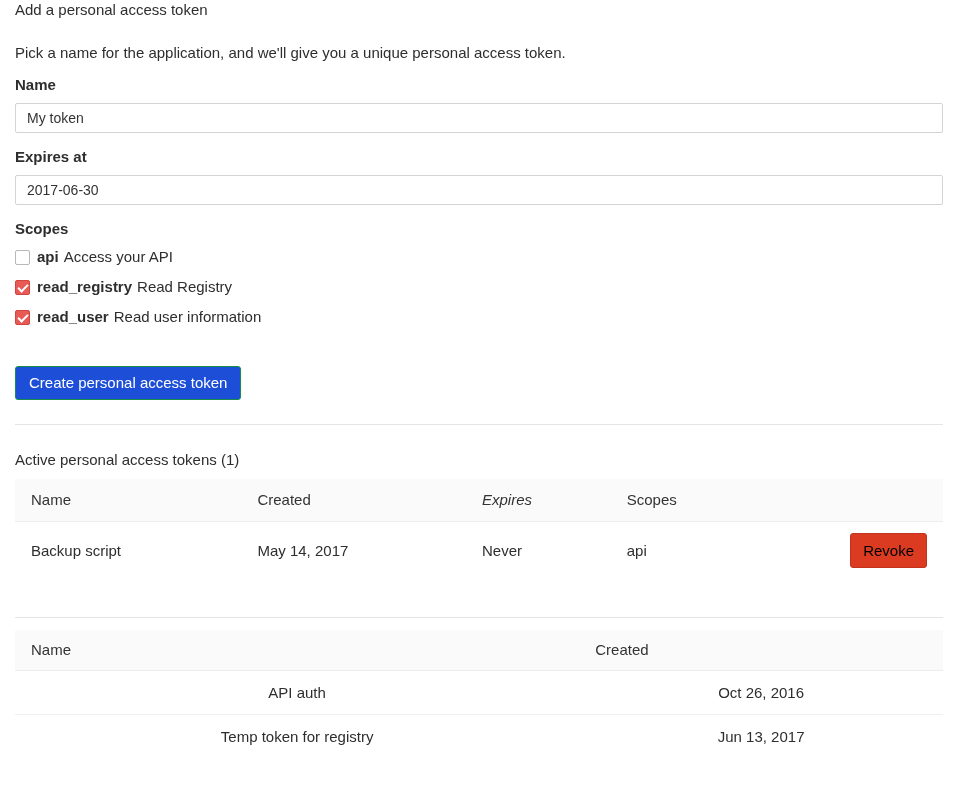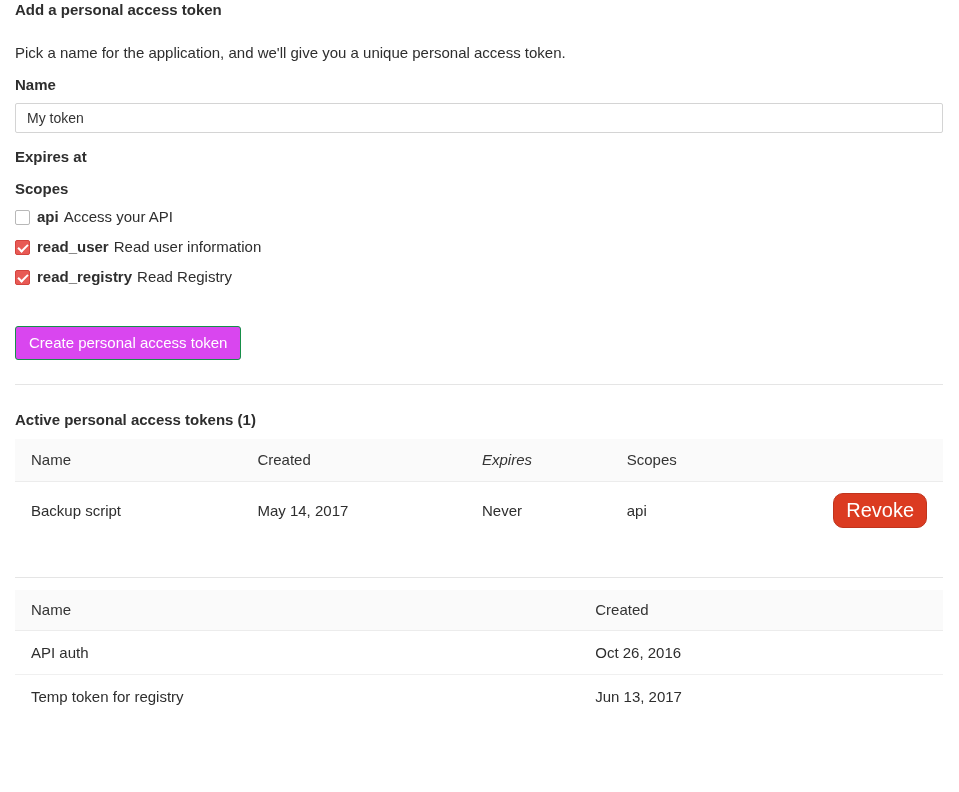--- a/index.html
+++ b/index.html
@@ -6,21 +6,21 @@
   html, body { margin: 0; padding: 0; background: #fff; }
   body {
     width: 959px; height: 792px;
     font-family: "Liberation Sans", sans-serif;
     font-size: 15px; color: #2e2e2e;
     overflow: hidden;
   }
   .container { padding: 0 16px 0 15px; }
 
   .section-title {
-    font-size: 15px; font-weight: bold; line-height: 16px;
+    font-size: 15px; font-weight: normal; line-height: 16px;
     margin: 0; color: #2e2e2e;
   }
   .first-title { margin-top: 2px; }
   .page-desc { margin: 26px 0 0; line-height: 17px; }
 
   .field-label {
     display: block; font-weight: bold; margin: 16px 0 0;
     line-height: 16px;
   }
   .field-label.spaced { }
@@ -52,21 +52,21 @@
     content: ""; position: absolute;
     left: 2px; top: 3px; width: 8px; height: 4px;
     border-left: 2px solid #fff; border-bottom: 2px solid #fff;
     transform: rotate(-45deg);
   }
   .scope-name { font-weight: bold; margin-right: 5px; }
 
   .btn-green {
     display: inline-block; margin-top: 27px;
     padding: 7px 13px;
-    background: #d946ef; border: 1px solid #168f48; border-radius: 3px;
+    background: #1d4ed8; border: 1px solid #168f48; border-radius: 3px;
     color: #fff; font-family: "Liberation Sans", sans-serif;
     font-size: 15px; line-height: 18px; cursor: pointer;
   }
 
   hr.divider {
     border: 0; border-top: 1px solid #e5e5e5;
     margin: 24px 0 0;
   }
   hr.divider2 { margin-top: 38px; }
 
@@ -81,70 +81,71 @@
   table.tokens thead th {
     background: #fafafa; text-align: left; font-weight: normal;
     color: #333; padding: 13px 16px; line-height: 16px;
     border-bottom: 1px solid #ececec;
   }
   table.tokens.inactive-table thead th { padding: 12px 16px; }
   table.tokens td {
     padding: 11px 16px; line-height: 17px; vertical-align: middle;
   }
   table.tokens.inactive-table td {
-    padding: 13px 16px; border-top: 1px solid #f0f0f0;
+    padding: 13px 16px; border-top: 1px solid #f0f0f0; text-align: center;
   }
   table.tokens.inactive-table tbody tr:first-child td { border-top: none; }
 
   .col-name { width: 24.4%; }
   .col-created { width: 24.2%; }
   .col-expires { width: 15.6%; font-style: italic; }
   .col-scopes { width: 17%; }
   .col-action { }
   .col-name-wide { width: 60.8%; }
 
   td.action-cell { text-align: right; padding: 11px 0 11px 16px; }
   .btn-revoke {
     display: inline-block; padding: 8px 12px;
-    background: #db3b21; border: 1px solid #c0341d; border-radius: 10px;
-    color: #ffffff; font-family: "Liberation Sans", sans-serif;
-    font-size: 20px; line-height: 17px; cursor: pointer;
+    background: #db3b21; border: 1px solid #c0341d; border-radius: 3px;
+    color: #000000; font-family: "Liberation Sans", sans-serif;
+    font-size: 15px; line-height: 17px; cursor: pointer;
   }
 </style>
 </head>
 <body>
 
 <div class="container">
 
   <h5 class="section-title first-title">Add a personal access token</h5>
   <p class="page-desc">Pick a name for the application, and we'll give you a unique personal access token.</p>
 
   <form>
     <label class="field-label">Name</label>
     <input class="text-input" type="text" value="My token" style="">
 
     <label class="field-label spaced">Expires at</label>
+    <input class="text-input" type="text" value="2017-06-30" style="">
 
     <label class="field-label spaced">Scopes</label>
 
     <div class="scopes">
       <div class="scope-row">
         <span class="checkbox"></span>
         <span class="scope-name">api</span>
         <span class="scope-desc">Access your API</span>
       </div>
       <div class="scope-row">
         <span class="checkbox checked"></span>
-        <span class="scope-name">read_user</span>
-        <span class="scope-desc">Read user information</span>
+        <span class="scope-name">read_registry</span>
+        <span class="scope-desc">Read Registry</span>
       </div>
       <div class="scope-row">
         <span class="checkbox checked"></span>
-        <span class="scope-name">read_registry</span>
-        <span class="scope-desc">Read Registry</span>
+        <span class="scope-name">read_user</span>
+        <span class="scope-desc">Read user information</span>
       </div>
     </div>
 
     <button type="button" class="btn-green">Create personal access token</button>
   </form>
 
   <hr class="divider">
 
   <h5 class="section-title tokens-title">Active personal access tokens (1)</h5>
 

